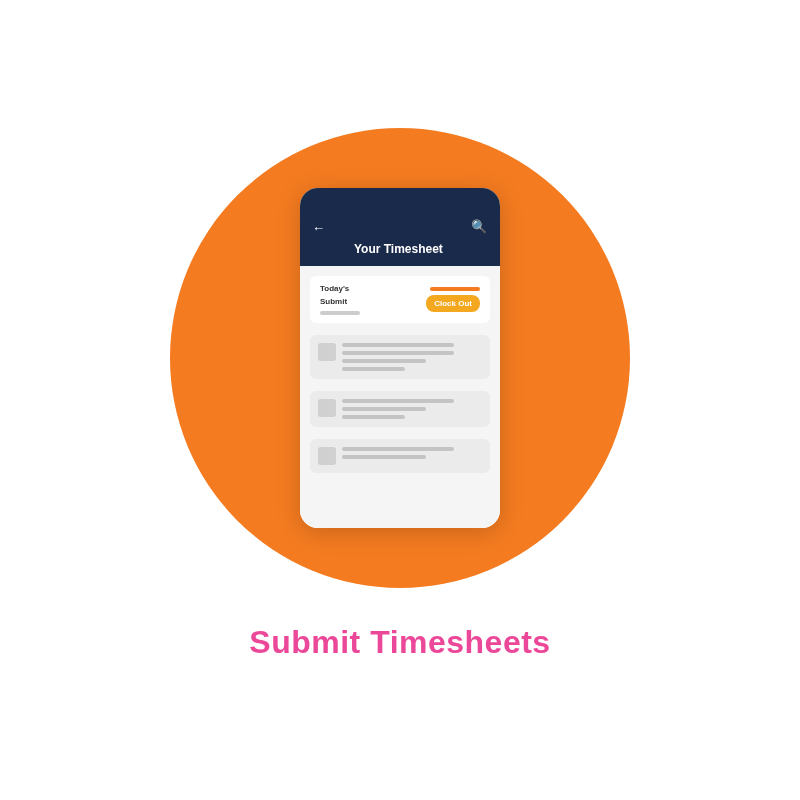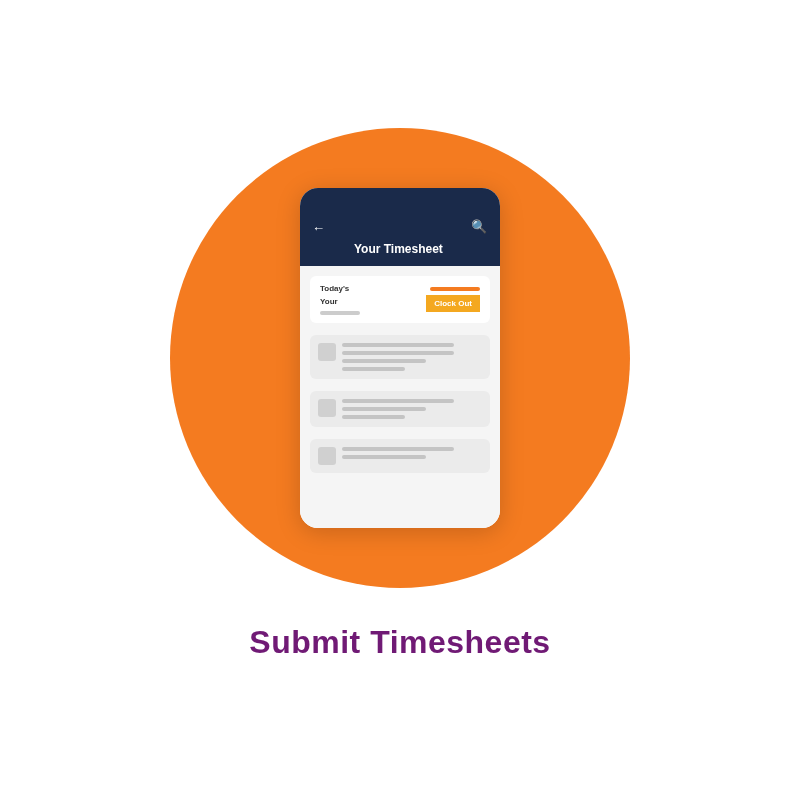--- a/index.html
+++ b/index.html
@@ -129,21 +129,21 @@
       width: 50px;
       height: 4px;
       background: #F47B20;
       border-radius: 2px;
     }
 
     .clock-out-btn {
       background: #F4A820;
       color: #ffffff;
       border: none;
-      border-radius: 0;
+      border-radius: 8px;
       font-size: 8px;
       font-weight: 700;
       padding: 4px 8px;
       cursor: pointer;
     }
 
     
     .card-item {
       background: #ebebeb;
       border-radius: 6px;
@@ -180,21 +180,21 @@
 
     
     .text-section {
       text-align: center;
       padding: 0 60px;
     }
 
     .main-title {
       font-size: 32px;
       font-weight: 800;
-      color: #701a75;
+      color: #ec4899;
       margin-bottom: 12px;
       letter-spacing: 0.5px;
     }
 
     .sub-text {
       font-size: 22px;
       color: #cccccc;
       line-height: 1.5;
       font-weight: 400;
     }
@@ -213,21 +213,21 @@
         </span>
         <span class="phone-header-title">Your Timesheet</span>
         <span class="phone-header-search">🔍</span>
       </div>
 
       <div class="phone-body">
 
         <div class="shift-row">
           <div class="shift-left">
             <span class="shift-label">Today's</span>
-            <span class="shift-label">Your</span>
+            <span class="shift-label">Submit</span>
             <div class="shift-bar"></div>
           </div>
           <div class="shift-right">
             <div class="orange-line"></div>
             <button class="clock-out-btn">Clock Out</button>
           </div>
         </div>
 
         <div class="card-item">
           <div class="card-icon-placeholder"></div>

